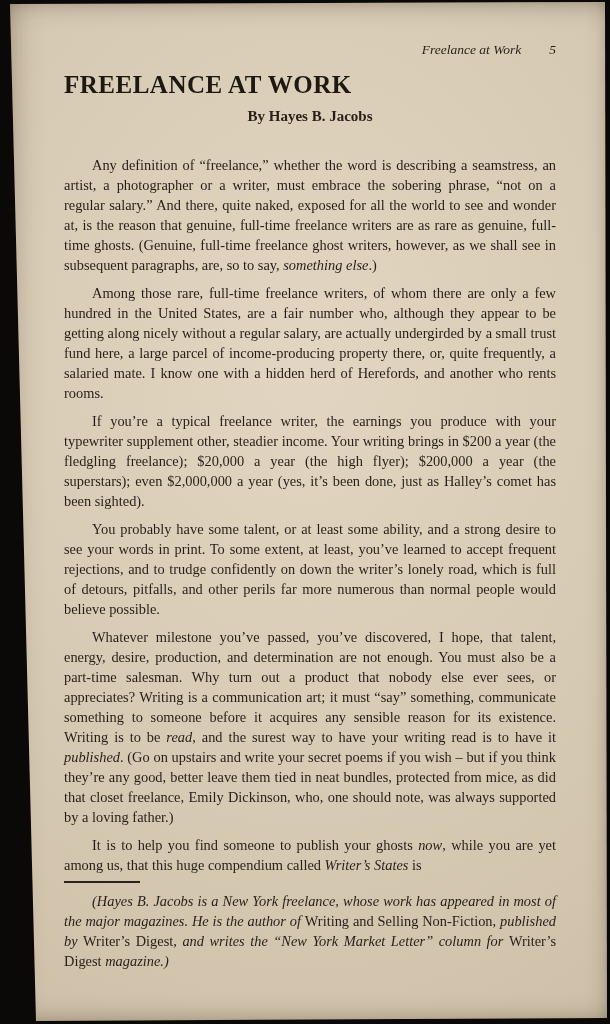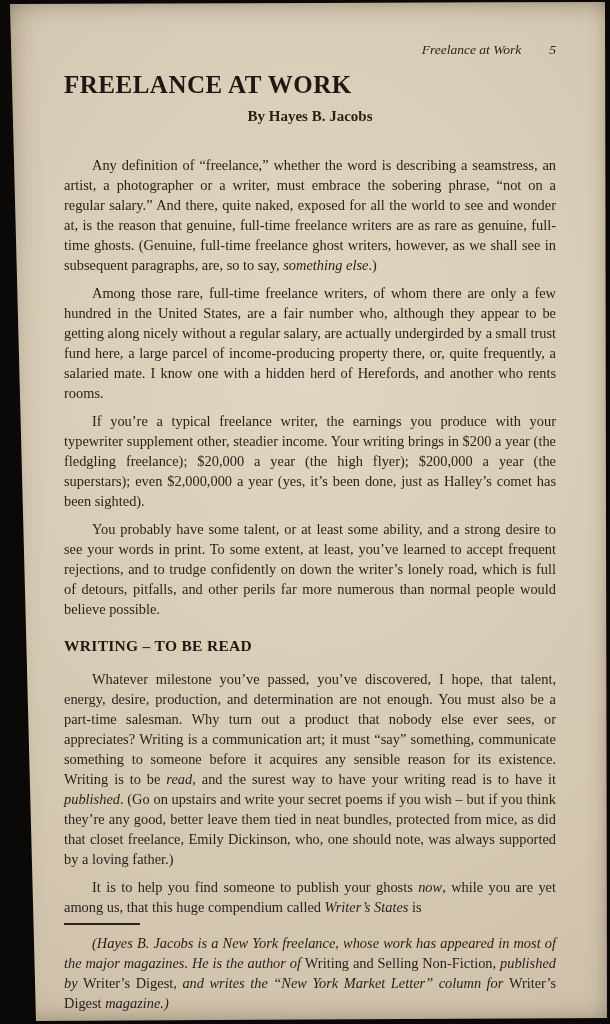--- a/index.html
+++ b/index.html
@@ -91,21 +91,20 @@
       <h1 class="title">FREELANCE AT WORK</h1>
 
       <div class="byline">By Hayes B. Jacobs</div>
 
       <div class="bodytext">
         <p><span>Any definition of “freelance,” whether the word is describing a seamstress, an artist, a photographer or a writer, must embrace the sobering phrase, “not on a regular salary.” And there, quite naked, exposed for all the world to see and wonder at, is the reason that genuine, full-time freelance writers are as rare as genuine, full-time ghosts. (Genuine, full-time freelance ghost writers, however, as we shall see in subsequent paragraphs, are, so to say, </span><span class="it">something else</span><span>.)</span></p>
         <p><span>Among those rare, full-time freelance writers, of whom there are only a few hundred in the United States, are a fair number who, although they appear to be getting along nicely without a regular salary, are actually undergirded by a small trust fund here, a large parcel of income-producing property there, or, quite frequently, a salaried mate. I know one with a hidden herd of Herefords, and another who rents rooms.</span></p>
         <p><span>If you’re a typical freelance writer, the earnings you produce with your typewriter supplement other, steadier income. Your writing brings in $200 a year (the fledgling freelance); $20,000 a year (the high flyer); $200,000 a year (the superstars); even $2,000,000 a year (yes, it’s been done, just as Halley’s comet has been sighted).</span></p>
         <p><span>You probably have some talent, or at least some ability, and a strong desire to see your words in print. To some extent, at least, you’ve learned to accept frequent rejections, and to trudge confidently on down the writer’s lonely road, which is full of detours, pitfalls, and other perils far more numerous than normal people would believe possible.</span></p>
 
-        <h2 class="section-heading">WRITING – TO BE READ</h2>
 
         <p><span>Whatever milestone you’ve passed, you’ve discovered, I hope, that talent, energy, desire, production, and determination are not enough. You must also be a part-time salesman. Why turn out a product that nobody else ever sees, or appreciates? Writing is a communication art; it must “say” something, communicate something to someone before it acquires any sensible reason for its existence. Writing is to be </span><span class="it">read</span><span>, and the surest way to have your writing read is to have it </span><span class="it">published</span><span>. (Go on upstairs and write your secret poems if you wish – but if you think they’re any good, better leave them tied in neat bundles, protected from mice, as did that closet freelance, Emily Dickinson, who, one should note, was always supported by a loving father.)</span></p>
         <p><span>It is to help you find someone to publish your ghosts </span><span class="it">now</span><span>, while you are yet among us, that this huge compendium called </span><span class="it">Writer’s States</span><span> is</span></p>
 
         <div class="footnote-rule"></div>
         <p class="footnote"><span class="it">(Hayes B. Jacobs is a New York freelance, whose work has appeared in most of the major magazines. He is the author of </span><span>Writing and Selling Non-Fiction,</span><span class="it"> published by </span><span>Writer’s Digest,</span><span class="it"> and writes the “New York Market Letter” column for </span><span>Writer’s Digest</span><span class="it"> magazine.)</span></p>
       </div>
 
     </div>
   </div>

